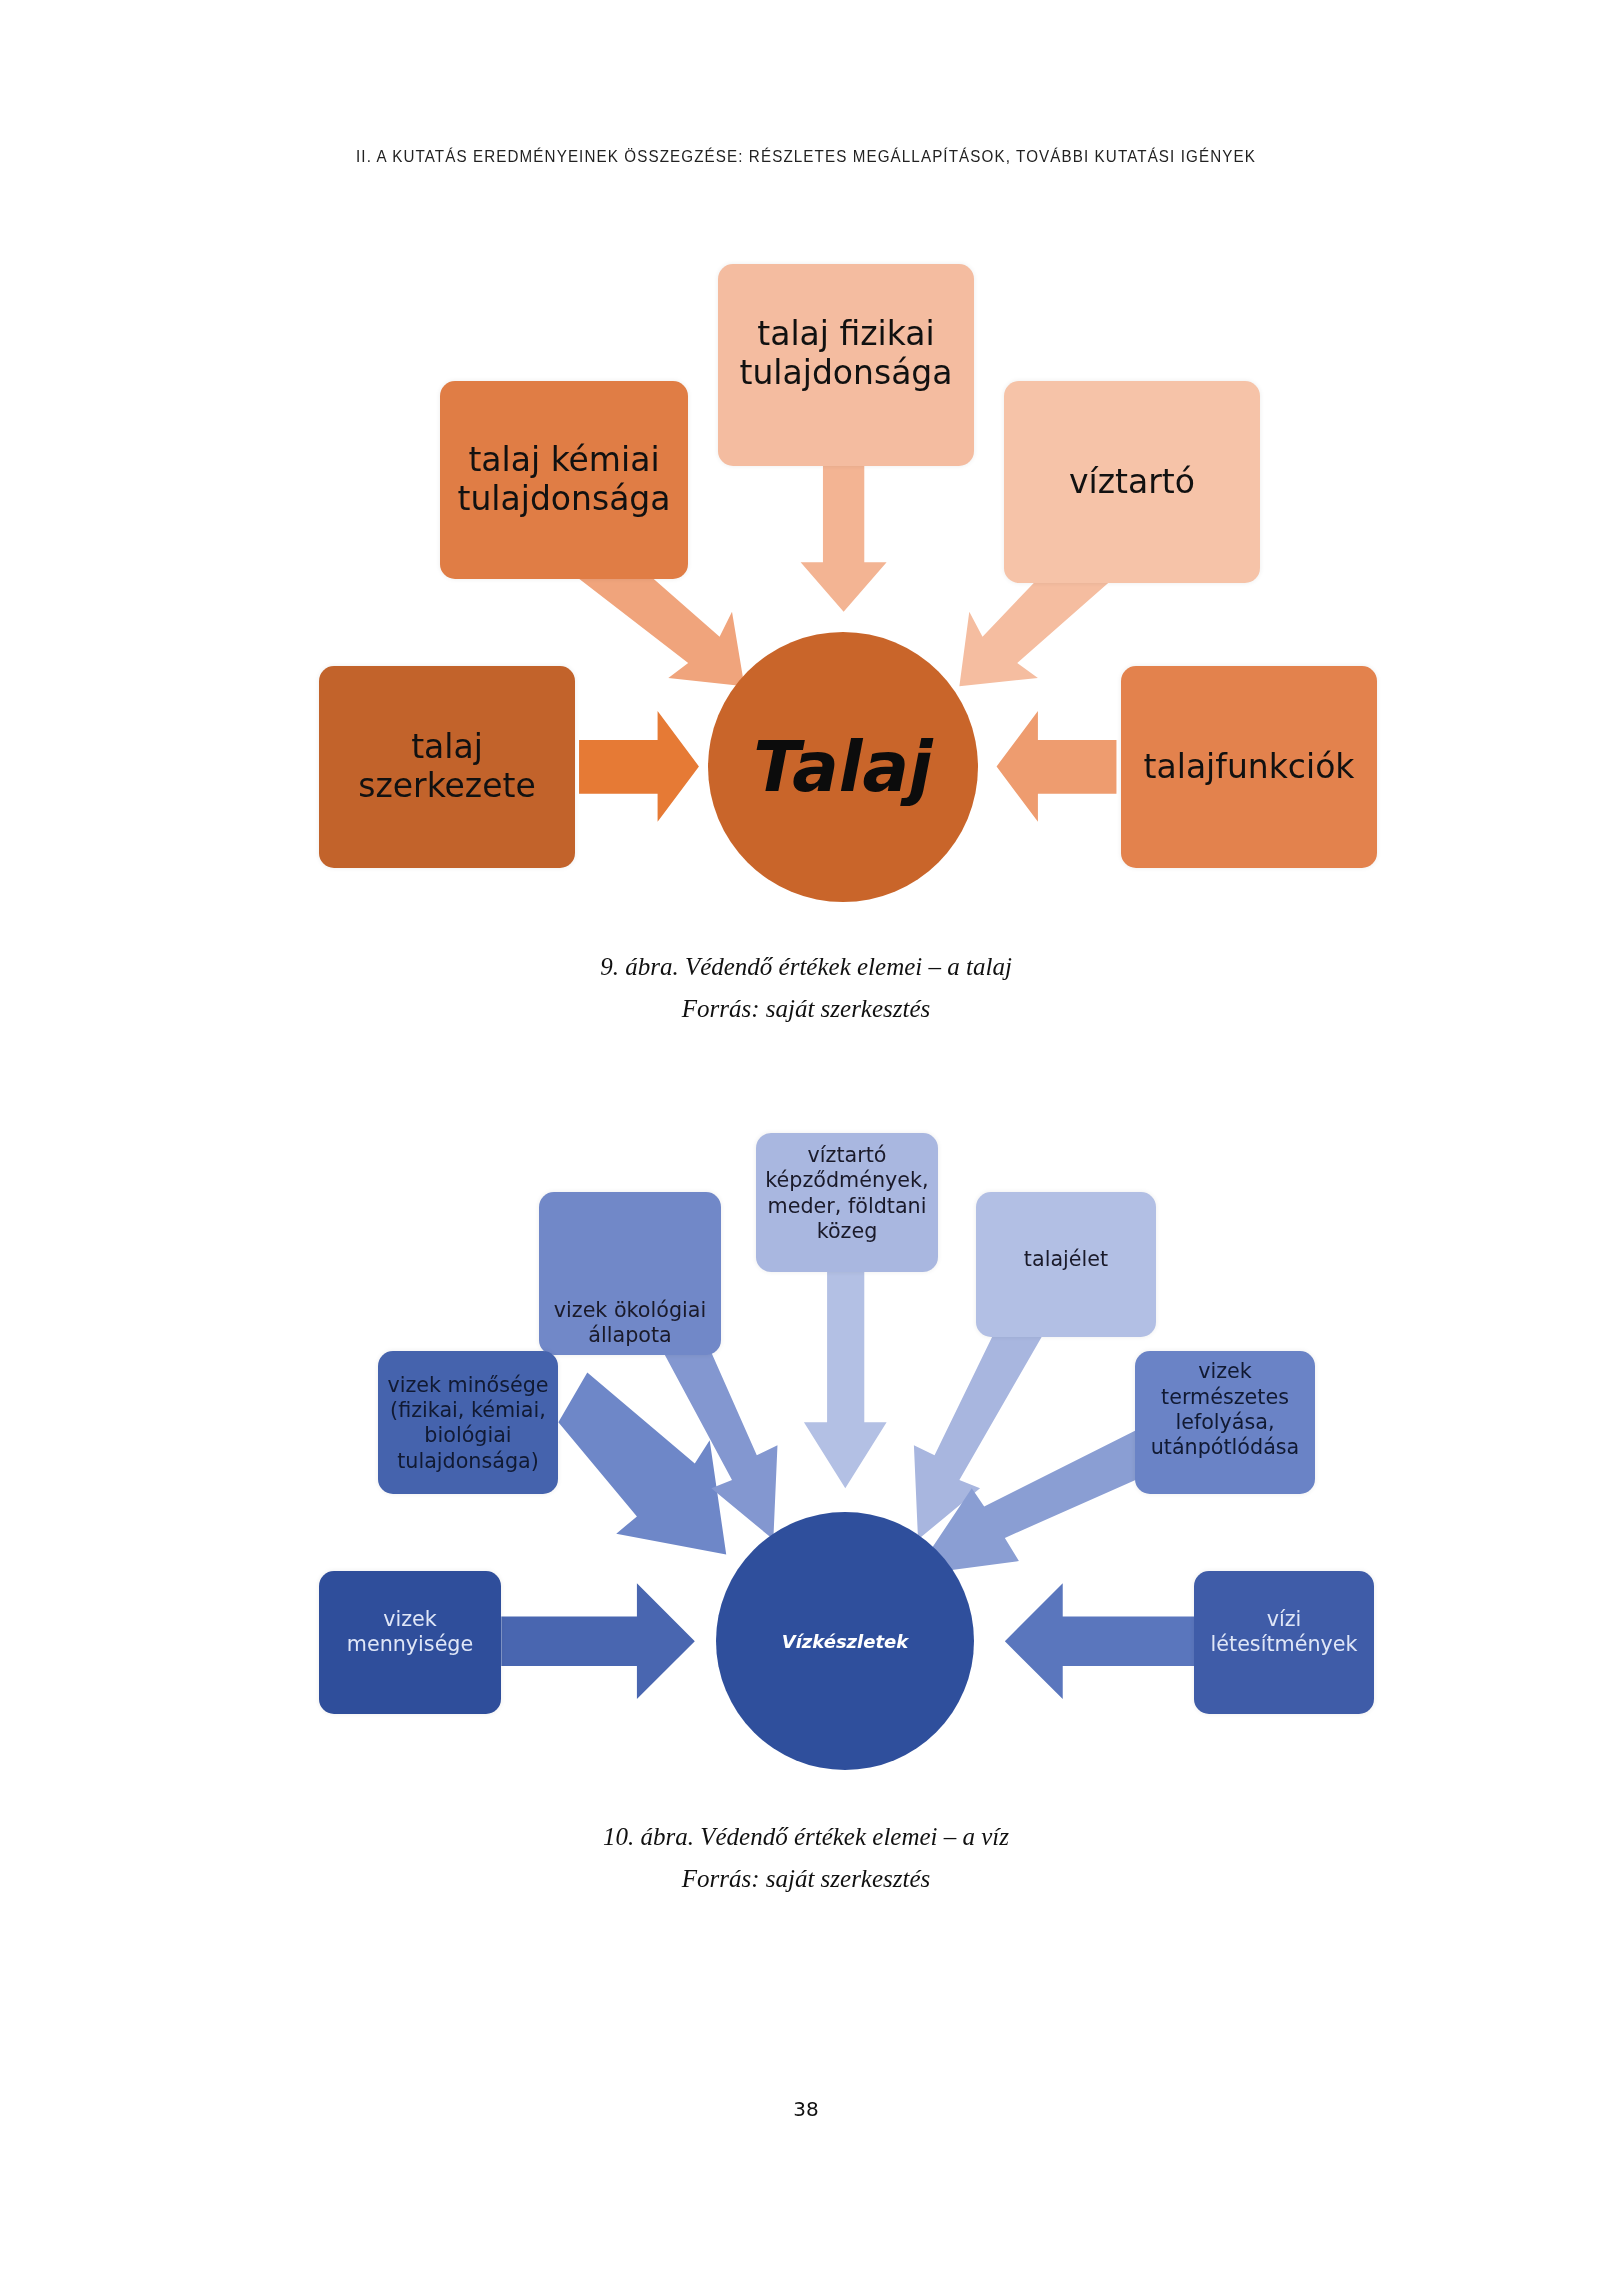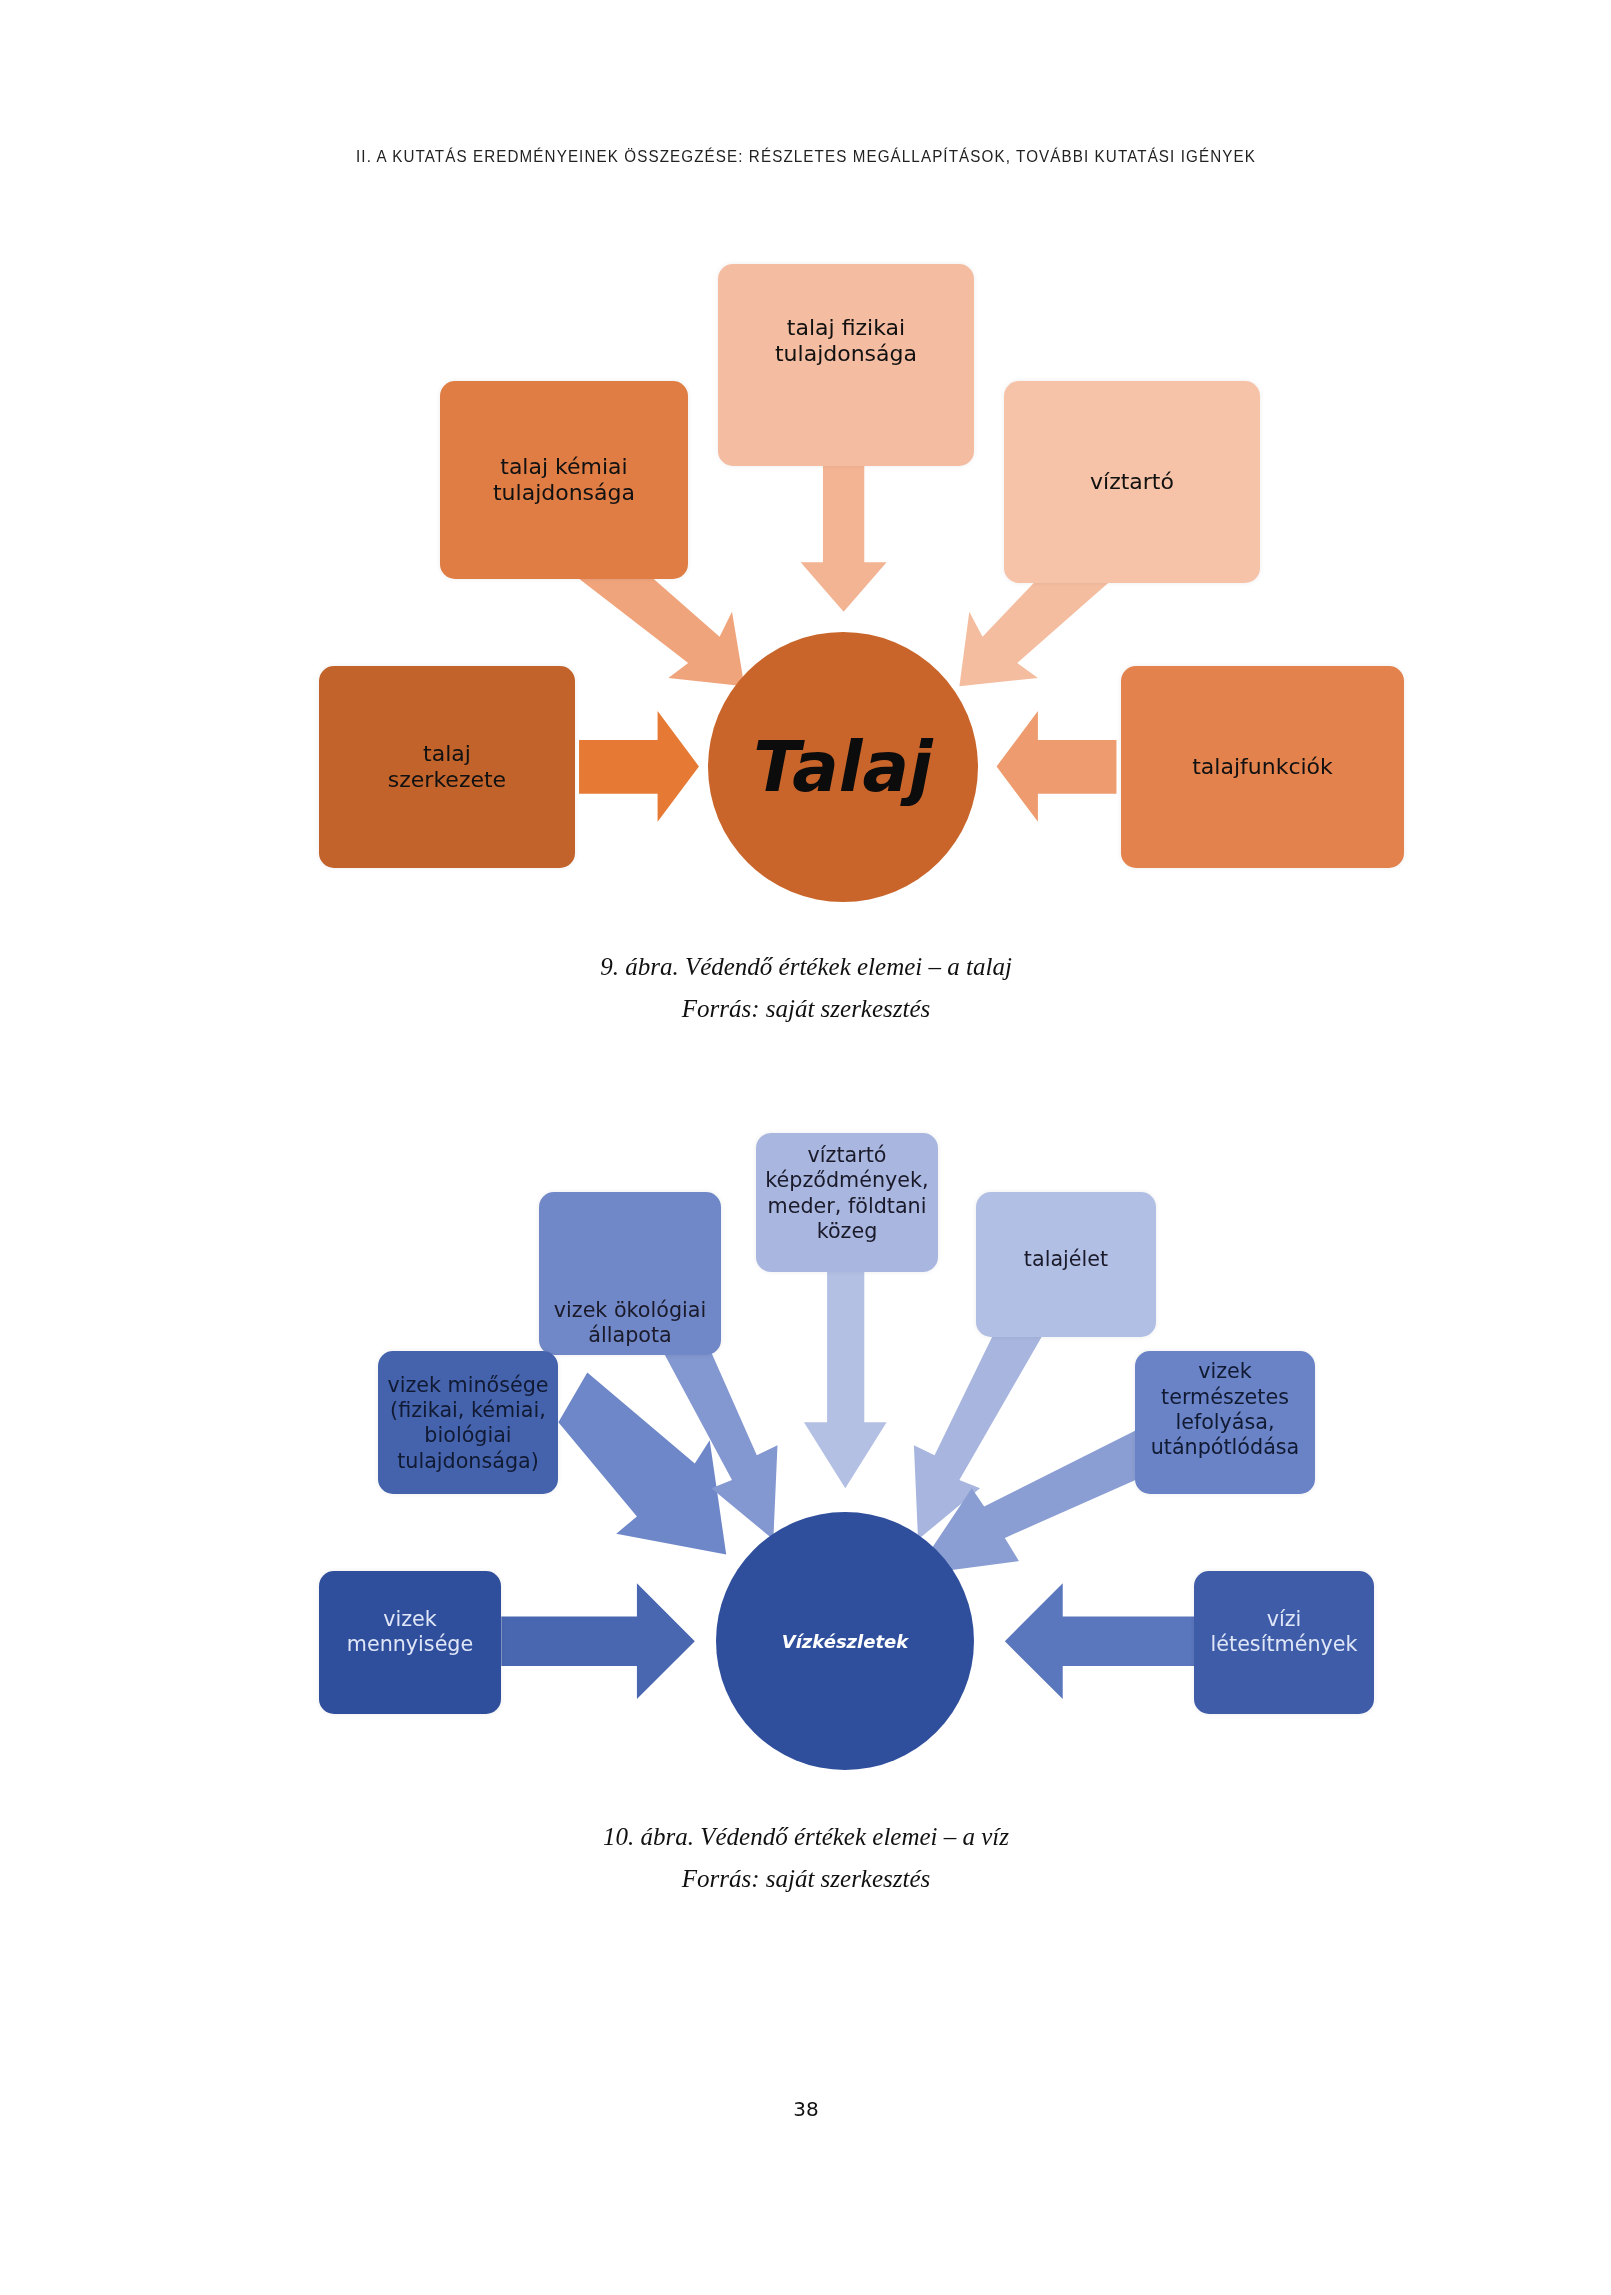--- a/index.html
+++ b/index.html
@@ -9,21 +9,21 @@
     font-family: "Liberation Sans", sans-serif; font-size: 16.5px; letter-spacing: 1.2px;
     color: #222; transform: scaleX(0.92); transform-origin: center;
   }
   .diagram { position: absolute; left: 0; top: 0; width: 1612px; }
   .diagram svg { position: absolute; left: 0; top: 0; }
   .box {
     position: absolute; border-radius: 15px; display: flex; align-items: center; justify-content: center;
     text-align: center; font-family: "DejaVu Sans", sans-serif; line-height: 1.18; box-sizing: border-box;
     padding: 6.6px; box-shadow: 0 0 5px rgba(0,0,0,0.08);
   }
-  .soil .box { font-size: 22px; color: #111; }
+  .soil .box { font-size: 33px; color: #111; }
   .water .box { font-size: 20.7px; line-height: 1.22; }
   .hub {
     position: absolute; border-radius: 50%; display: flex; align-items: center; justify-content: center;
     font-family: "DejaVu Sans", sans-serif; font-style: italic; font-weight: bold;
   }
   .caption {
     position: absolute; left: 0; width: 1612px; text-align: center;
     font-family: "Liberation Serif", serif; font-style: italic; font-size: 25px; color: #111;
   }
   .page-number {
@@ -55,21 +55,21 @@
   </div>
   <div class="box" style="left:718px; top:264px; width:256px; height:202px; background:#f4bca0; align-items:flex-start; padding-top:51px;">
     <span><span>talaj fizikai</span><br><span>tulajdonsága</span></span>
   </div>
   <div class="box" style="left:1004px; top:381px; width:256px; height:202px; background:#f6c3a8;">
     <span>víztartó</span>
   </div>
   <div class="box" style="left:319px; top:666px; width:256px; height:202px; background:#c2632b;">
     <span><span>talaj</span><br><span>szerkezete</span></span>
   </div>
-  <div class="box" style="left:1121px; top:666px; width:283px; height:202px; background:#e3824d;">
+  <div class="box" style="left:1121px; top:666px; width:256px; height:202px; background:#e3824d;">
     <span>talajfunkciók</span>
   </div>
 
   <div class="hub" style="left:708px; top:632px; width:270px; height:270px; background:#c9652a; color:#0c0c0c; font-size:69px;">
     <span>Talaj</span>
   </div>
 </div>
 
 <div class="caption" style="top:953px;">9. ábra. Védendő értékek elemei – a talaj</div>
 <div class="caption" style="top:995px;">Forrás: saját szerkesztés</div>

